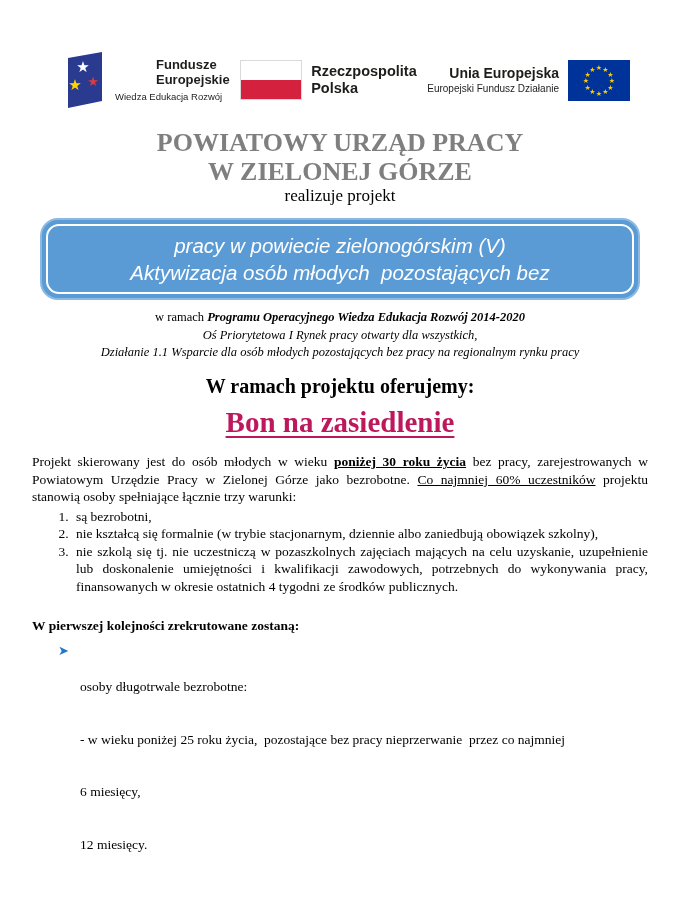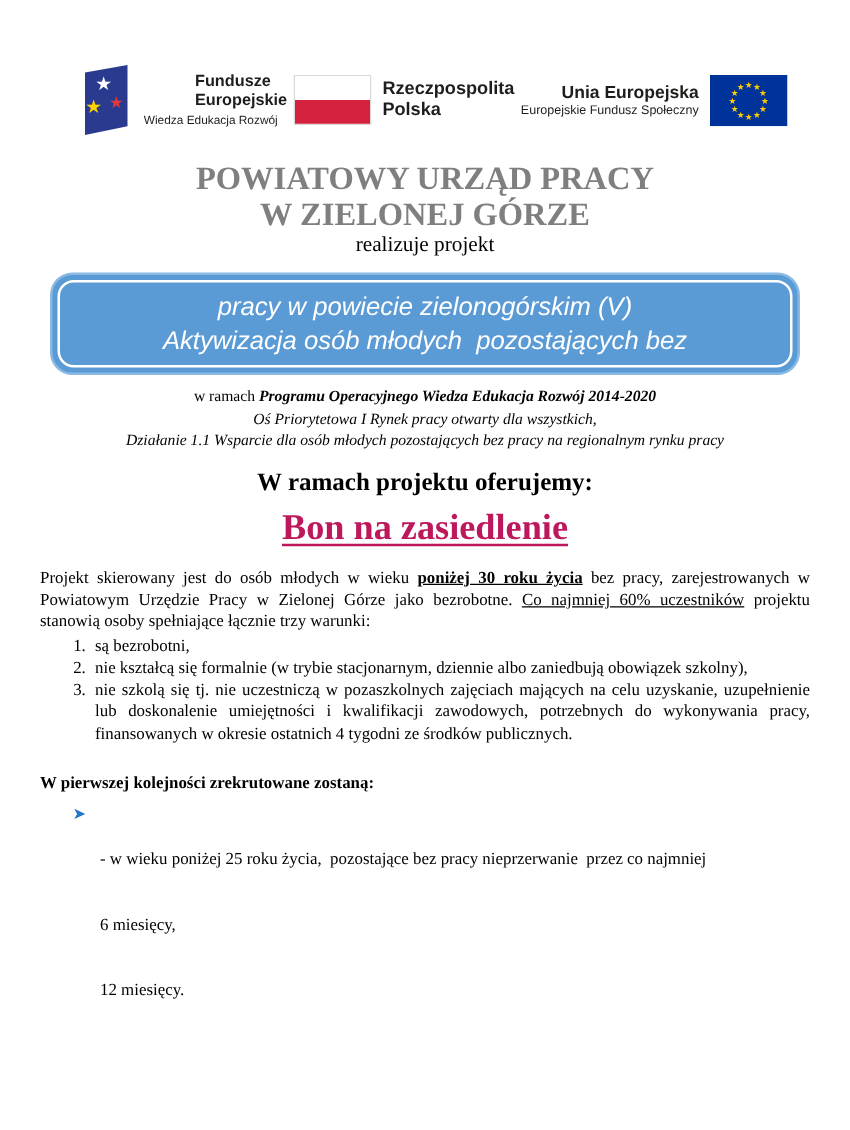--- a/index.html
+++ b/index.html
@@ -112,21 +112,21 @@
       </span>
       <span class="pl-text">
         <div>Rzeczpospolita</div>
         <div>Polska</div>
       </span>
     </div>
 
     <div class="logo-group">
       <span class="eu-text">
         <div class="t1">Unia Europejska</div>
-        <div class="t2">Europejskie Fundusz Społeczny</div>
+        <div class="t2">Europejski Fundusz Działanie</div>
       </span>
       <span>
         <svg width="62" height="41" viewBox="0 0 62 41">
           <rect x="0" y="0" width="62" height="41" fill="#003399"></rect>
           <g fill="#ffcc00" font-size="7" text-anchor="middle" font-family="DejaVu Sans">
             <text x="31" y="10">★</text>
               <text x="37.5" y="11.7">★</text>
               <text x="42.3" y="16.5">★</text>
             <text x="44" y="23">★</text>
               <text x="42.3" y="29.5">★</text>
@@ -175,20 +175,21 @@
       <li>nie kształcą się formalnie (w trybie stacjonarnym, dziennie albo zaniedbują obowiązek szkolny),</li>
       <li>nie szkolą się tj. nie uczestniczą w pozaszkolnych zajęciach mających na celu uzyskanie, uzupełnienie lub doskonalenie umiejętności i kwalifikacji zawodowych, potrzebnych do wykonywania pracy, finansowanych w okresie ostatnich 4 tygodni ze środków publicznych.</li>
     </ol>
 
     <div class="recruit-heading">W pierwszej kolejności zrekrutowane zostaną:</div>
 
     <div class="bullets">
       <div class="bullet-row">
         <span class="arrow">➤</span>
         <span class="bullet-body">
+          <div>osoby długotrwale bezrobotne:</div>
           <div>- w wieku poniżej 25 roku życia,  pozostające bez pracy nieprzerwanie  przez co najmniej</div>
           <div>6 miesięcy,</div>
           <div>12 miesięcy.</div>
         </span>
       </div>
 
     </div>
 
   </div>
 

